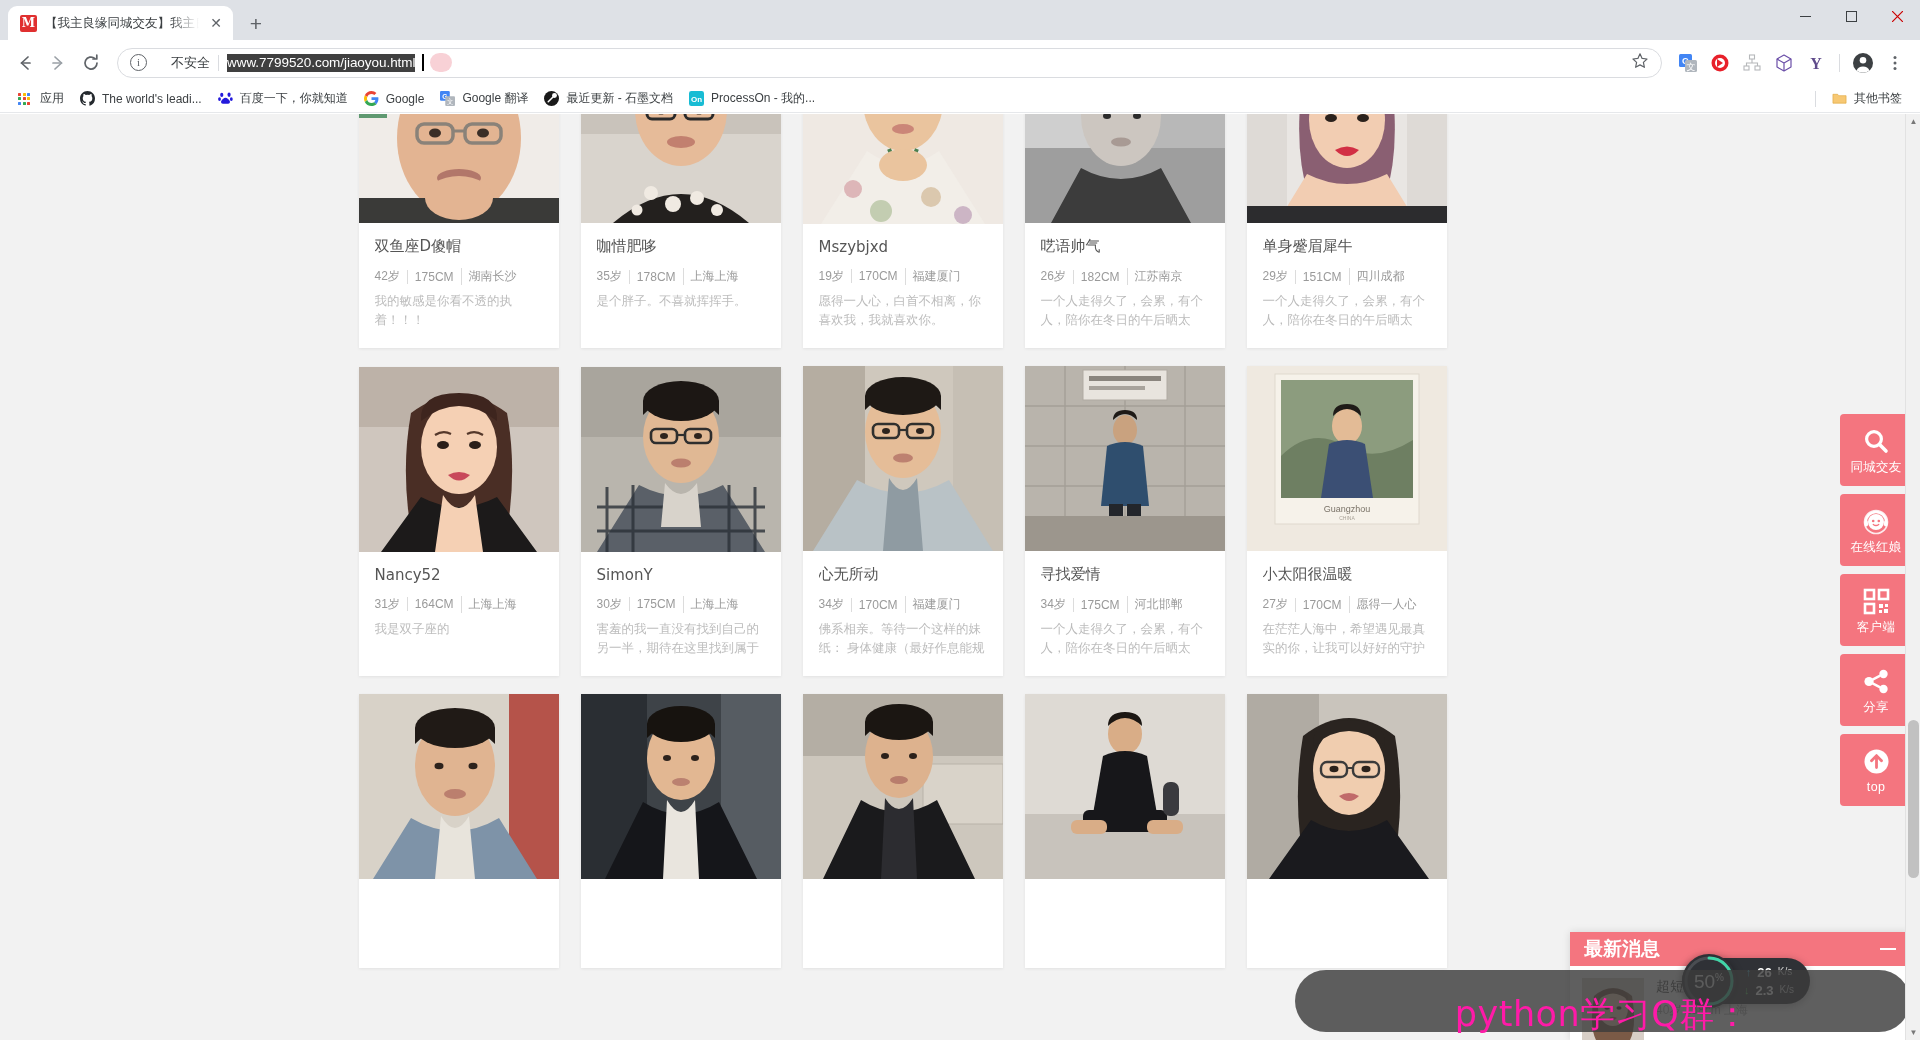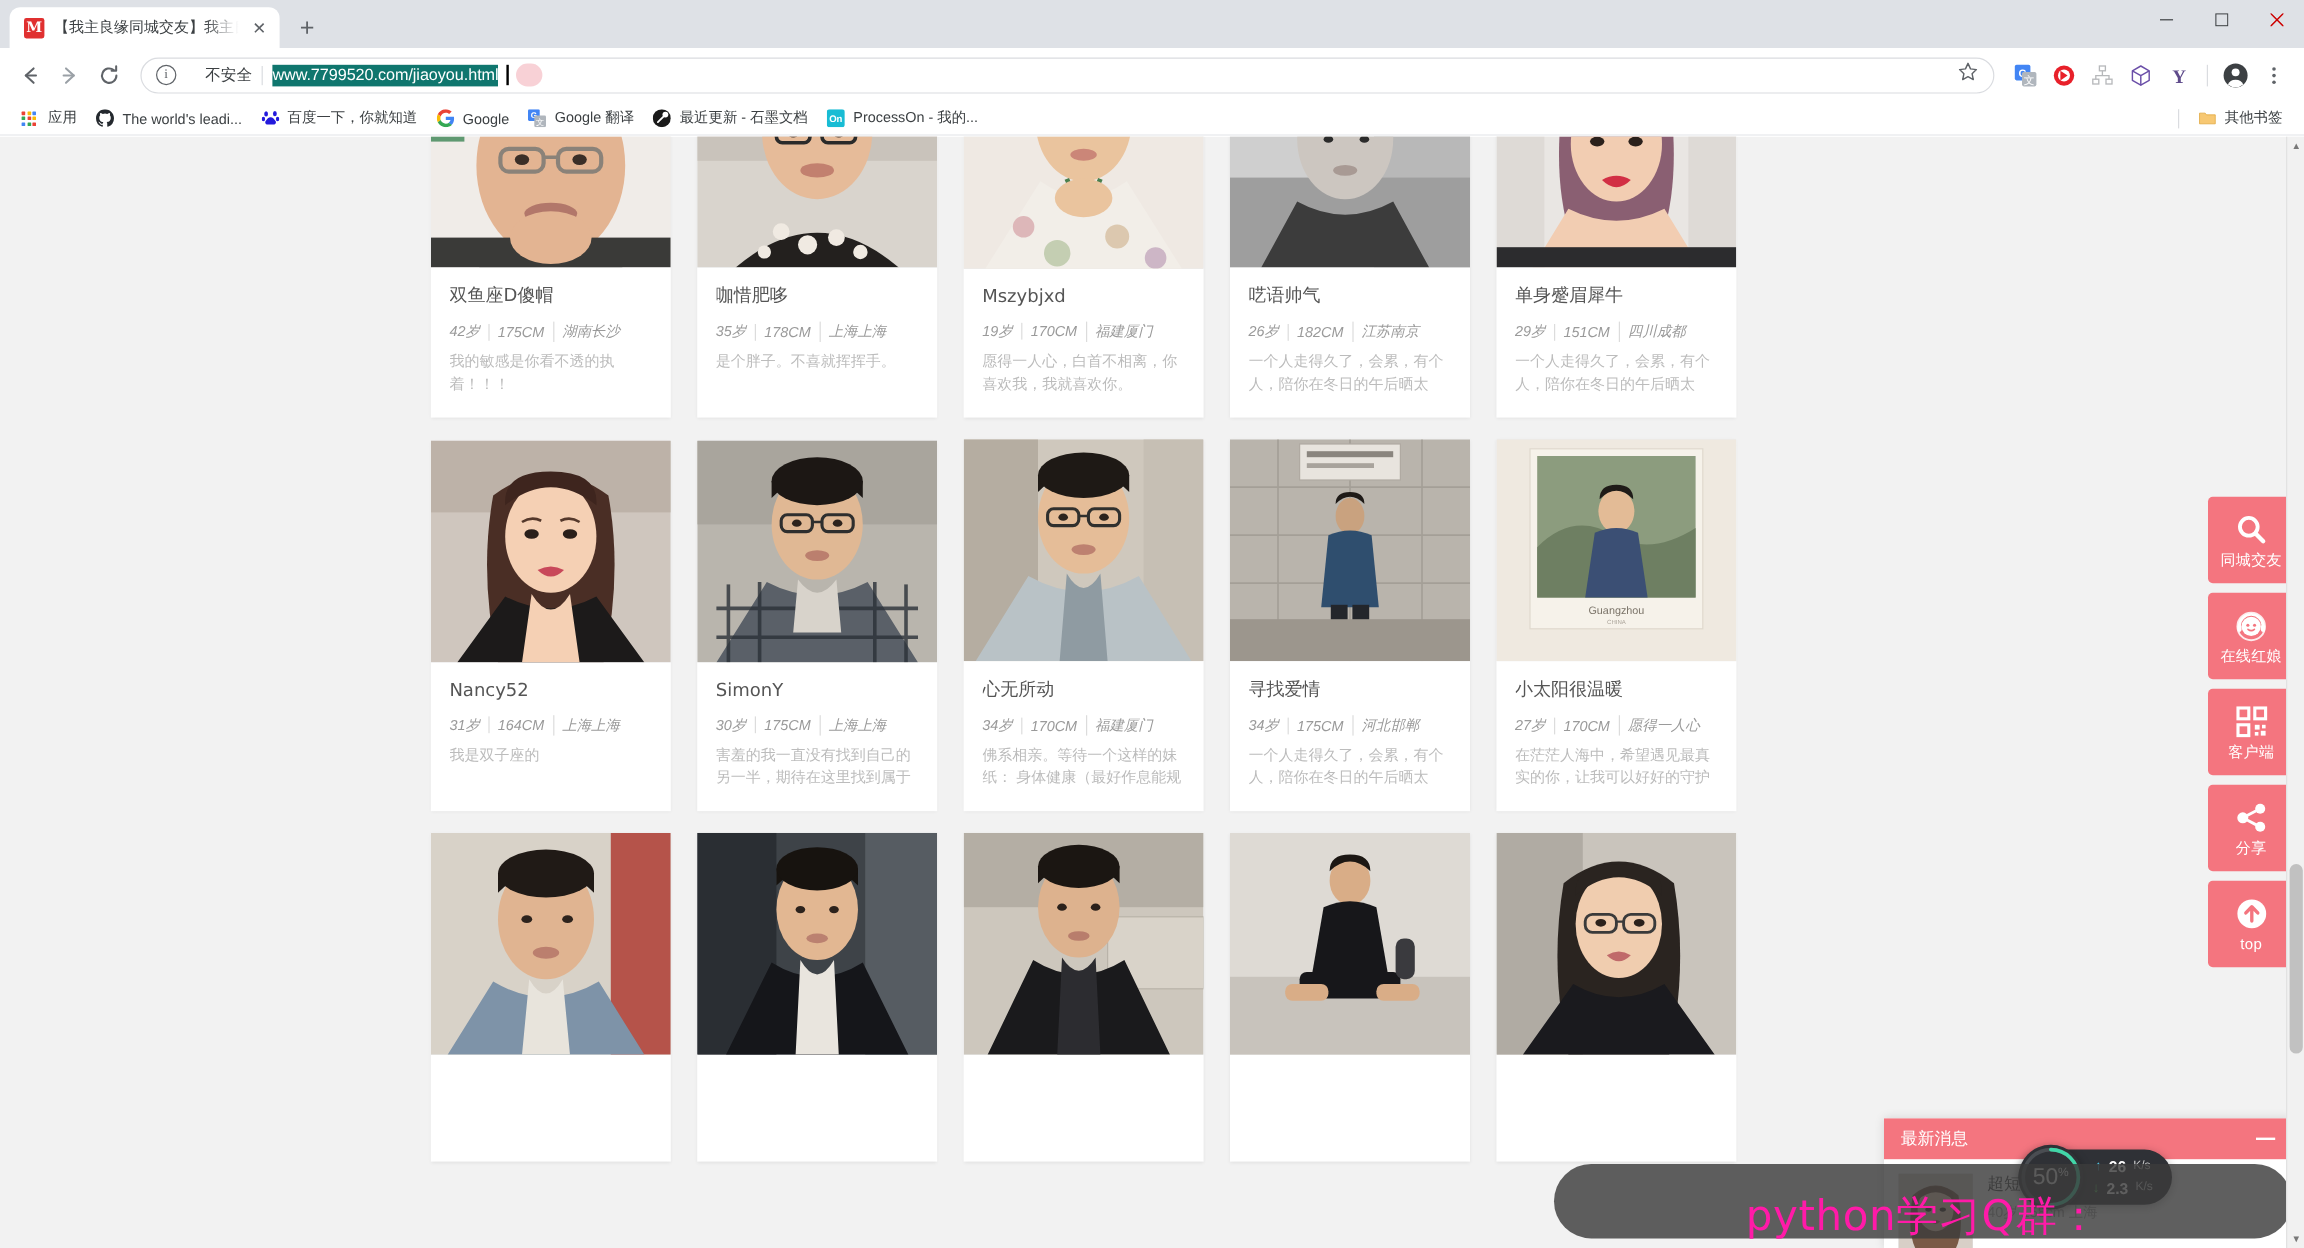--- a/index.html
+++ b/index.html
@@ -70,21 +70,21 @@
   }
   .omni-info {
     width:17px; height:17px; border:1.4px solid #5f6368; border-radius:50%;
     display:flex; align-items:center; justify-content:center;
     font-size:11px; color:#5f6368; font-family:"Liberation Serif",serif;
     flex:0 0 auto; line-height:1;
   }
   .omni-notsecure { font-size:13px; color:#3c4043; flex:0 0 auto;margin-left:16px; }
   .omni-divider { width:1px; height:16px; background:#dadce0; flex:0 0 auto; }
   .omni-url {
-    font-size:13.5px; color:#fff; background:#0f766e;
+    font-size:13.5px; color:#fff; background:#404040;
     padding:1px 0 2px 0; flex:0 0 auto; white-space:nowrap;
     letter-spacing:-0.05px;
   }
   .omni-caret {
     width:2px; height:17px; background:#000; flex:0 0 auto; margin-left:-1px;
   }
   .omni-highlight-tail {
     width:22px; height:19px; background:#f7c9cf; border-radius:10px;
     flex:0 0 auto; margin-left:-2px; opacity:.85;
   }
@@ -134,21 +134,21 @@
   .card-photo .ph { width:100%; height:100%; display:block; }
   .card-body { padding:14px 16px 16px 16px; }
   .card-name {
     font-size:15px; color:#555; margin-bottom:12px; white-space:nowrap;
     overflow:hidden; font-family:"DejaVu Sans", sans-serif;
   }
   .card-meta {
     font-size:12px; color:#9a9a9a; margin-bottom:7px;
     display:flex; align-items:center; gap:0; white-space:nowrap;
   }
-  .card-meta span { padding:0 7px; border-left:1px solid #dcdcdc;font-style:italic; }
+  .card-meta span { padding:0 7px; border-left:1px solid #dcdcdc; }
   .card-meta span:first-child { padding-left:0; border-left:none; }
   .card-desc {
     font-size:12.5px; color:#bcbcbc; line-height:1.55;
     height:40px; overflow:hidden;
   }
   .row-top { margin-top:-76px;align-items:center; }
 
   
   .floatbar {
     position:absolute; right:8px; top:300px; width:72px;
@@ -164,21 +164,21 @@
 
   
   .msgpanel {
     position:absolute; right:10px; bottom:0px; width:340px;
     background:#fff; box-shadow:0 0 8px rgba(0,0,0,.12); z-index:30;
   }
   .msg-head {
     height:34px; background:#f4757f; display:flex; align-items:center;
     justify-content:space-between; padding:0 14px; color:#fff;
   }
-  .msg-title { font-size:14px; font-weight:normal; }
+  .msg-title { font-size:19px; font-weight:bold; }
   .msg-min { width:16px; height:2.5px; background:#fff; }
   .msg-body { padding:12px 12px 0 12px; display:flex; gap:12px; }
   .msg-avatar { width:62px; height:62px; flex:0 0 auto; overflow:hidden; background:#ddd; }
   .msg-avatar .ph { width:100%; height:100%; display:block; }
   .msg-info { flex:1 1 auto; min-width:0; }
   .msg-name { font-size:14px; color:#444; margin-bottom:6px; white-space:nowrap; }
   .msg-meta { font-size:12px; color:#aaa; white-space:nowrap; }
 
   
   .speedw {

